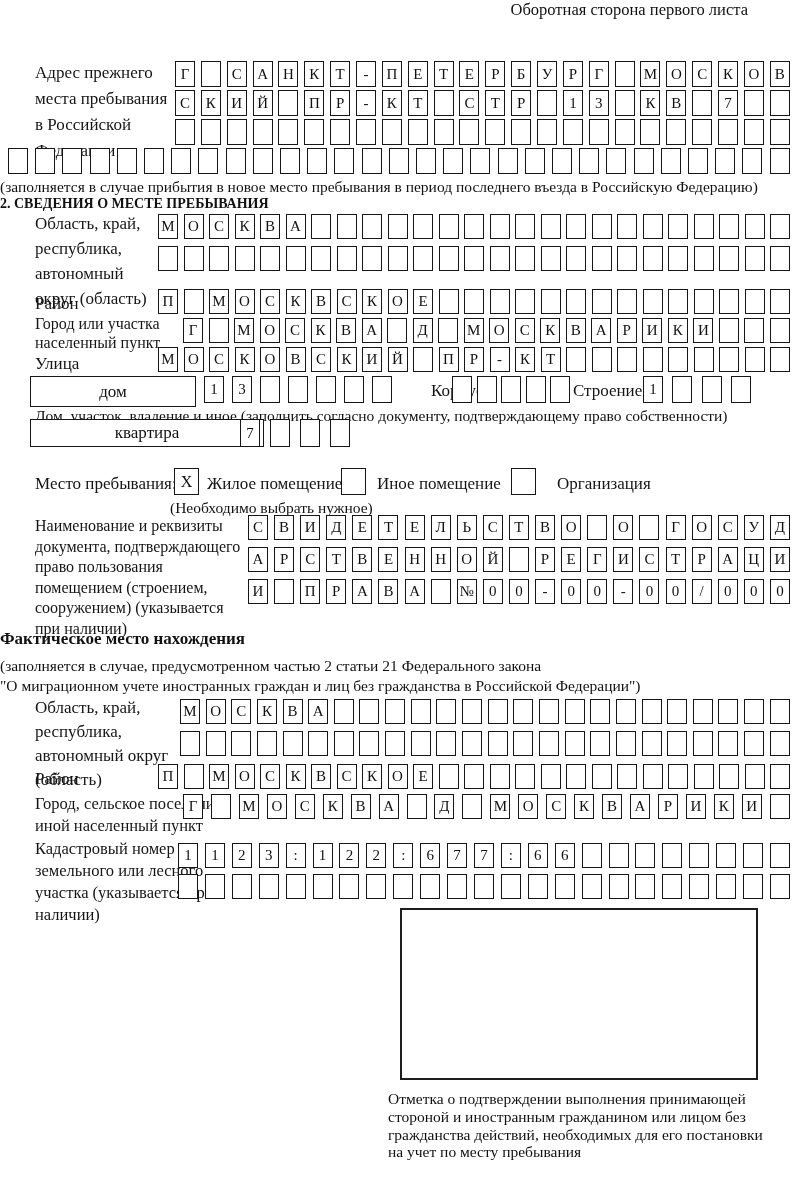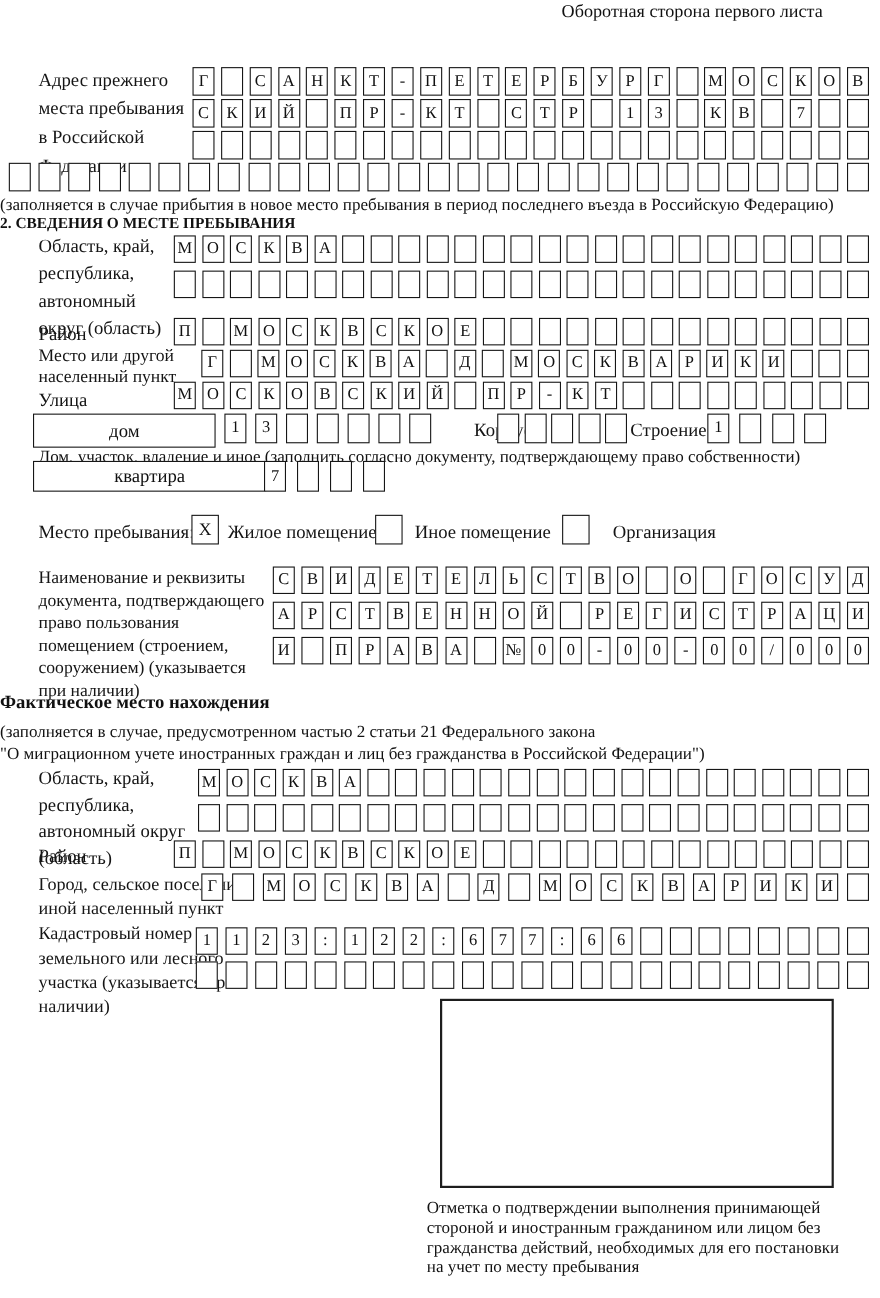--- a/index.html
+++ b/index.html
@@ -43,39 +43,40 @@
   <div class="abs" style="left:0;top:20;width:748px;text-align:right;font-size:16.5px;">Оборотная сторона первого листа</div>
 
   <div class="lbl" style="left:35px;top:60px;width:138px;line-height:26px;">Адрес прежнего места пребывания в Российской Федерации</div>
 
   <div class="abs center small" style="left:0;top:177px;width:800px;">(заполняется в случае прибытия в новое место пребывания в период последнего въезда в Российскую Федерацию)</div>
 
   <div class="abs center bold" style="left:0;top:196px;width:800px;font-size:14px;">2. СВЕДЕНИЯ О МЕСТЕ ПРЕБЫВАНИЯ</div>
 
   <div class="lbl" style="left:35px;top:211px;width:132px;">Область, край, республика, автономный округ (область)</div>
   <div class="lbl" style="left:35px;top:291px;">Район</div>
-  <div class="lbl" style="left:35px;top:314px;width:150px;font-size:16px;line-height:19px;">Место или другой населенный пункт</div>
+  <div class="lbl" style="left:35px;top:314px;width:150px;font-size:16px;line-height:19px;">Город или участка населенный пункт</div>
   <div class="lbl" style="left:35px;top:351px;">Улица</div>
 
   <div class="frect" style="left:30px;top:376px;width:166px;height:31px;">дом</div>
   <div class="lbl" style="left:399px;top:378px;margin-left:32px;">Корпус</div>
   <div class="lbl" style="left:573px;top:378px;">Строение</div>
   <div class="abs small" style="left:35px;top:406px;">Дом, участок, владение и иное (заполнить согласно документу, подтверждающему право собственности)</div>
 
-  <div class="frect" style="left:30px;top:419px;width:212px;height:28px;">квартира</div>
+  <div class="frect" style="left:30px;top:419px;width:234px;height:28px;">квартира</div>
 
   <div class="lbl" style="left:35px;top:471px;">Место пребывания:</div>
   <div class="chk" style="left:174px;top:468px;">
     <span>X</span>
   </div>
   <div class="lbl" style="left:207px;top:471px;">Жилое помещение</div>
   <div class="chk" style="left:341px;top:468px;"></div>
   <div class="lbl" style="left:377px;top:471px;">Иное помещение</div>
   <div class="chk" style="left:511px;top:468px;"></div>
   <div class="lbl" style="left:557px;top:471px;">Организация</div>
+  <div class="abs center small" style="left:170px;top:498px;width:340px;">(Необходимо выбрать нужное)</div>
 
   <div class="lbl" style="left:35px;top:516px;width:214px;font-size:16px;line-height:20.5px;">Наименование и реквизиты документа, подтверждающего право пользования помещением (строением, сооружением) (указывается при наличии)</div>
 
   <div class="abs center bold" style="left:0;top:629px;width:800px;font-size:17px;">Фактическое место нахождения</div>
   <div class="abs center small" style="left:0;top:656px;width:648px;">(заполняется в случае, предусмотренном частью 2 статьи 21 Федерального закона</div>
   <div class="abs center small" style="left:0;top:676px;width:800px;">"О миграционном учете иностранных граждан и лиц без гражданства в Российской Федерации")</div>
 
   <div class="lbl" style="left:35px;top:696px;width:146px;line-height:24px;">Область, край, республика, автономный округ (область)</div>
   <div class="lbl" style="left:35px;top:766px;">Район</div>
   <div class="lbl" style="left:35px;top:793px;width:195px;font-size:16.5px;line-height:22px;">Город, сельское поселение, иной населенный пункт</div>

